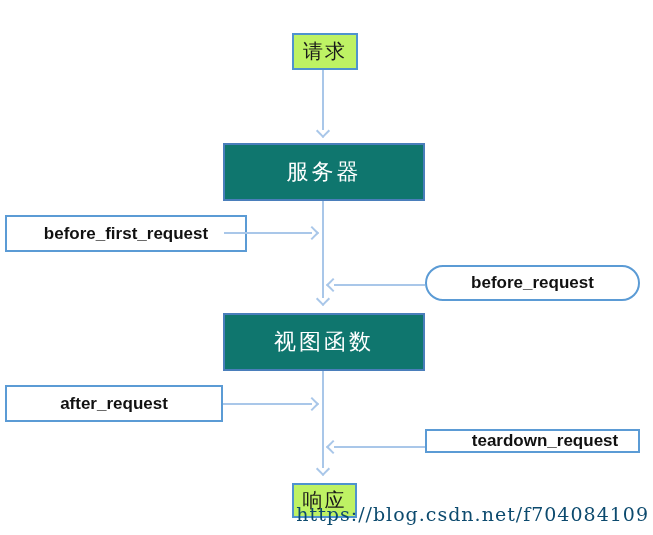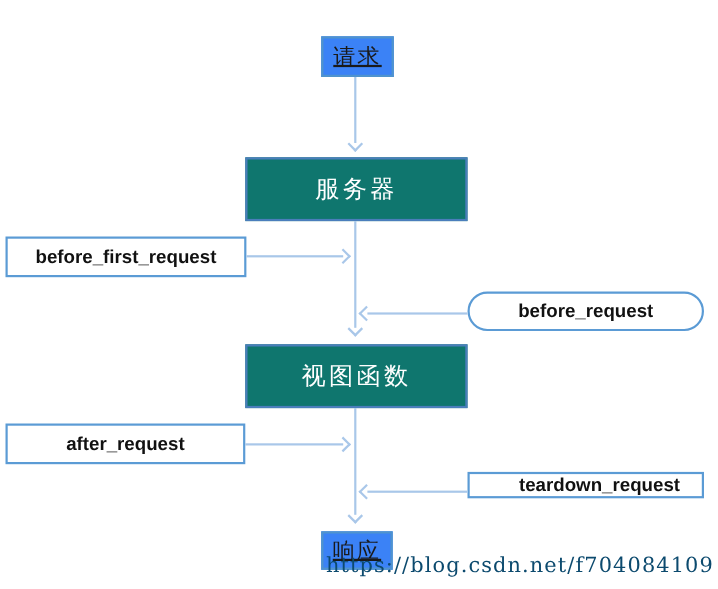--- a/index.html
+++ b/index.html
@@ -12,30 +12,29 @@
     position: relative;
     width: 653px;
     height: 535px;
     background: #ffffff;
     overflow: hidden;
   }
   .abs { position: absolute; box-sizing: border-box; }
 
   
   .node-plain {
-    background: #3b82f6;
+    background: #bef264;
     border: 2px solid #4f93ce;
     color: #1a1a1a;
     font-family: "Liberation Serif", "DejaVu Serif", serif;
     font-size: 20px;
     display: flex;
     align-items: center;
     justify-content: center;
     letter-spacing: 2px;
-    text-decoration: underline;
   }
 
   
   .node-primary {
     background: #0f766e;
     border: 2px solid #4a7ebb;
     color: #ffffff;
     font-family: "Liberation Serif", "DejaVu Serif", serif;
     font-size: 22px;
     display: flex;
@@ -90,21 +89,21 @@
   <div class="abs node-plain" style="left:292px; top:33px; width:66px; height:37px;">请求</div>
 
   <div class="abs vline" style="left:322px; top:70px; height:60px;"></div>
   <div class="abs chev chev-down" style="left:318px; top:126px;"></div>
 
   <div class="abs node-primary" style="left:223px; top:143px; width:202px; height:58px;">服务器</div>
 
   <div class="abs vline" style="left:322px; top:201px; height:97px;"></div>
   <div class="abs chev chev-down" style="left:318px; top:294px;"></div>
 
-  <div class="abs hook-box" style="left:5px; top:215px; width:219px; height:37px;">before_first_request</div>
+  <div class="abs hook-box" style="left:5px; top:215px; width:242px; height:37px;">before_first_request</div>
   <div class="abs hline" style="left:224px; top:232px; width:88px;"></div>
   <div class="abs chev chev-right" style="left:307px; top:228px;"></div>
 
   <div class="abs hook-box" style="left:425px; top:265px; width:215px; height:36px;border-radius:18px;">before_request</div>
   <div class="abs hline" style="left:334px; top:284px; width:91px;"></div>
   <div class="abs chev chev-left" style="left:328px; top:280px;"></div>
 
   <div class="abs node-primary" style="left:223px; top:313px; width:202px; height:58px;">视图函数</div>
 
   <div class="abs vline" style="left:322px; top:371px; height:97px;"></div>

